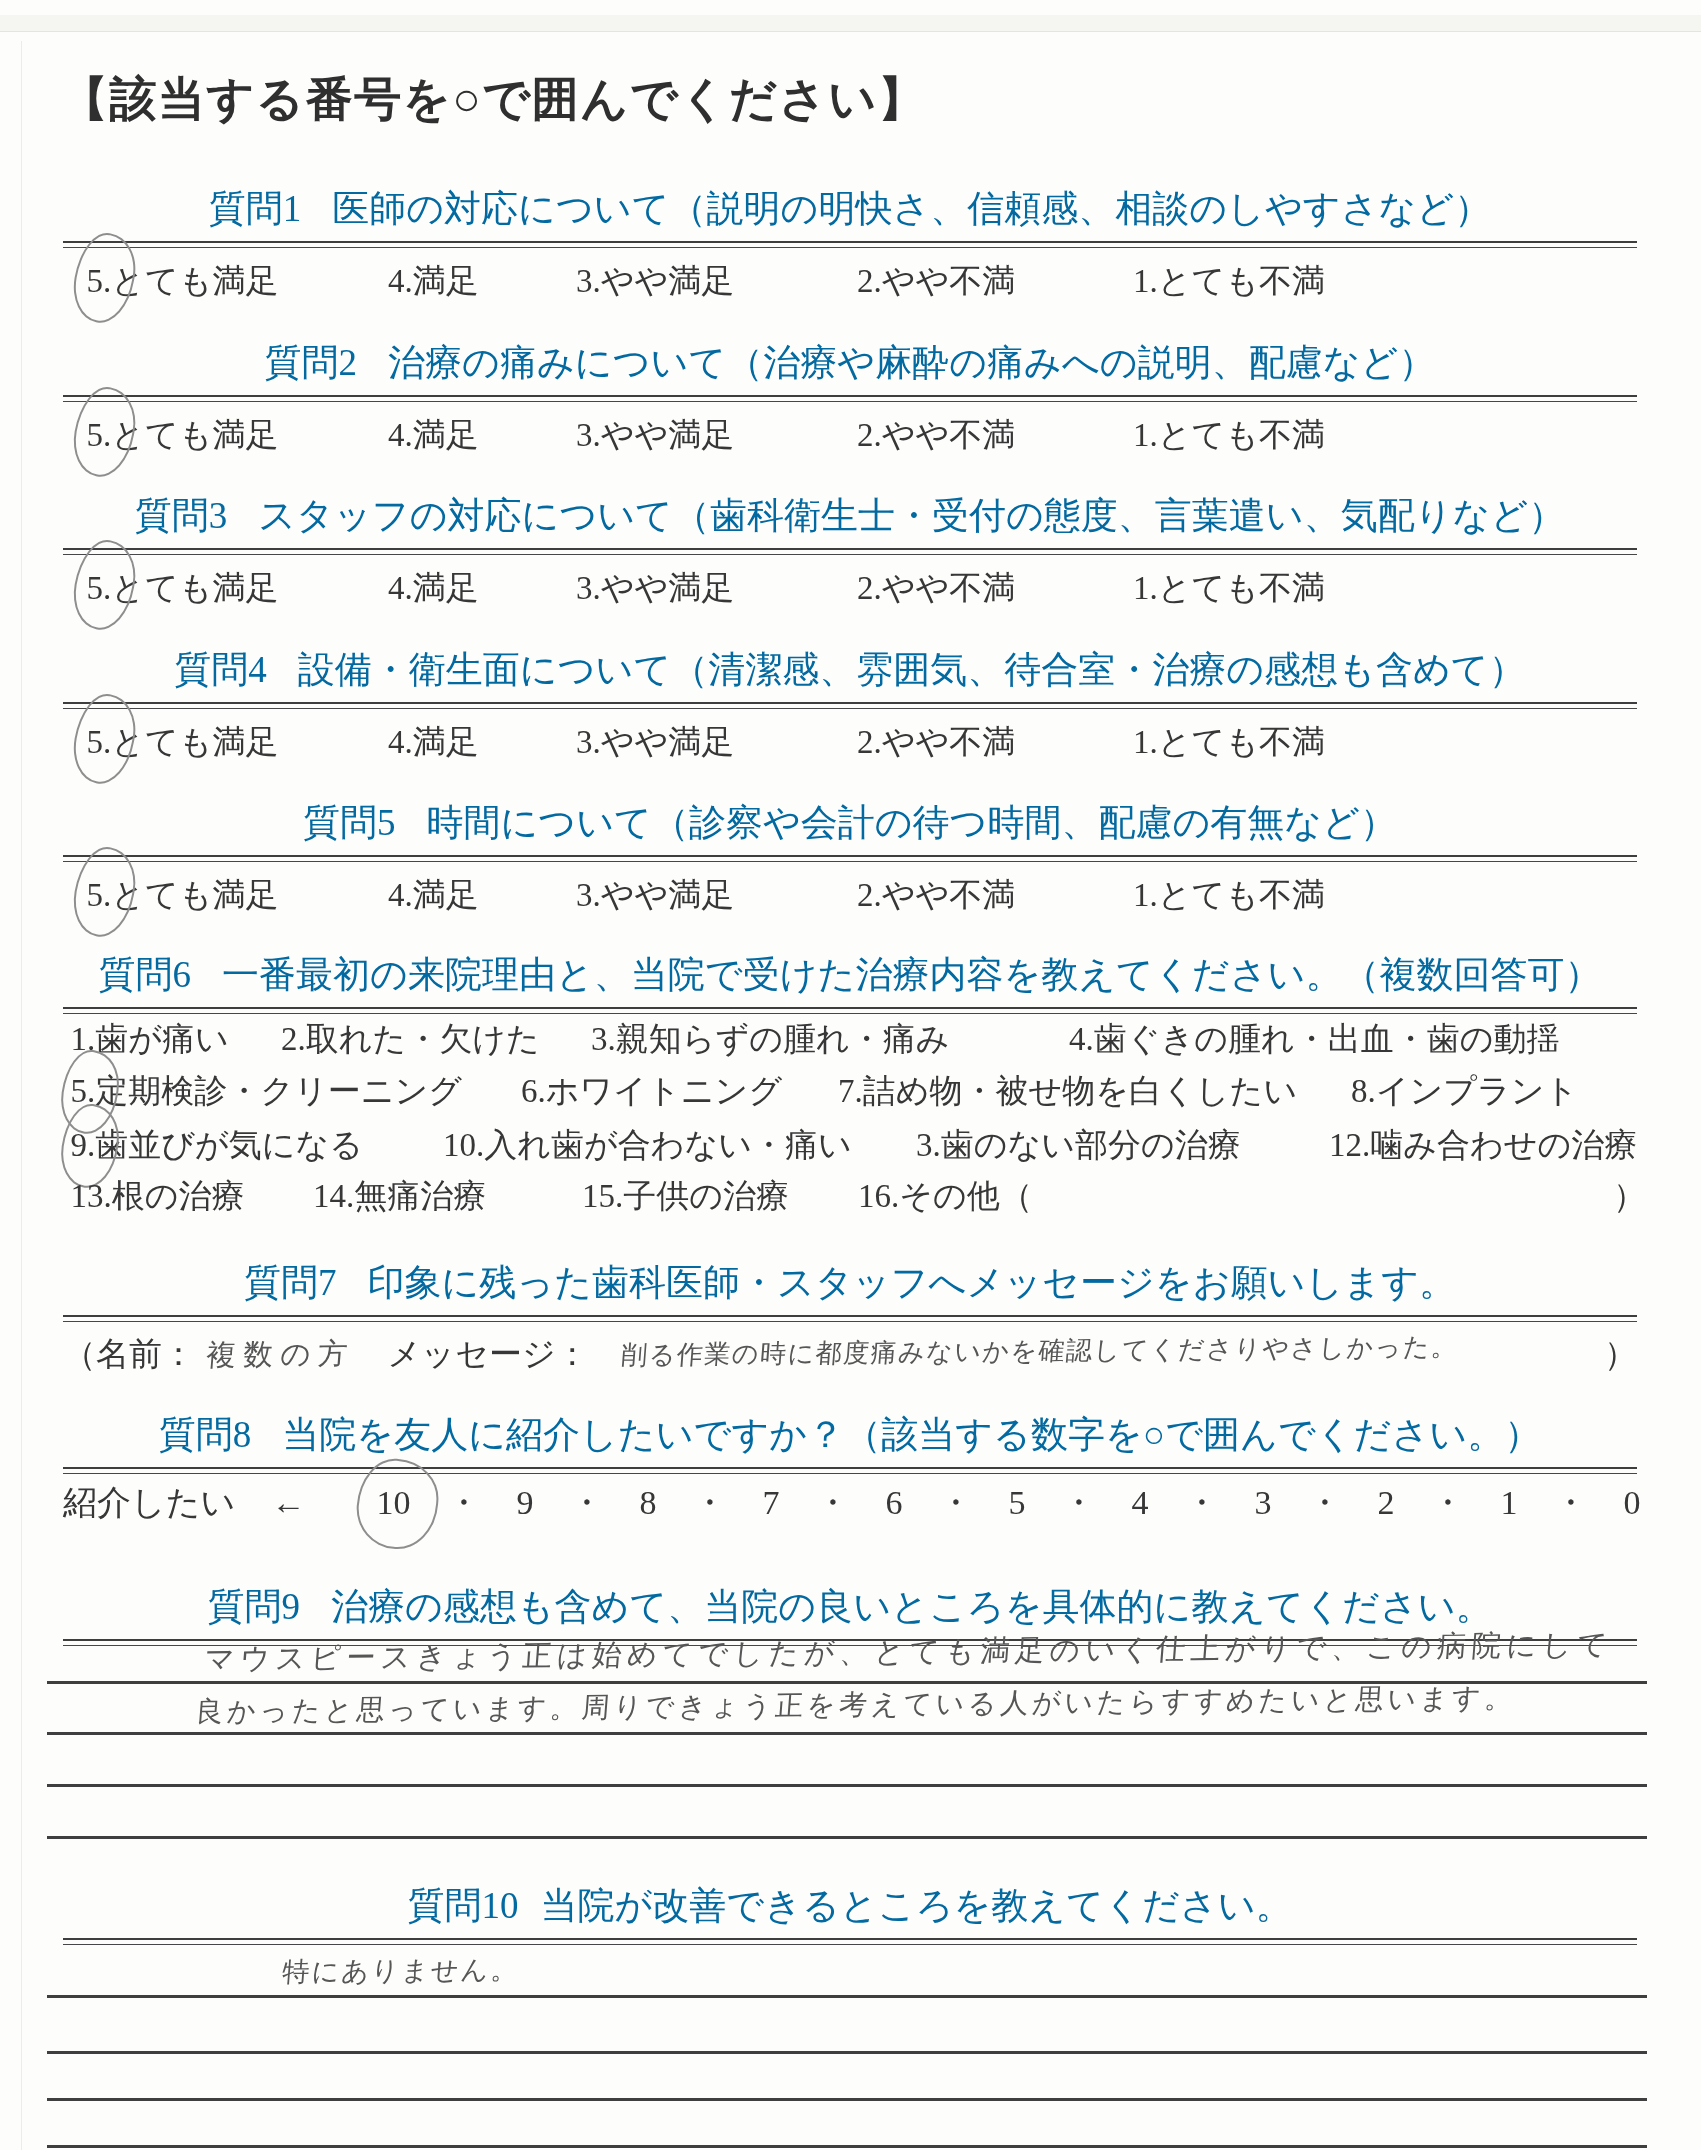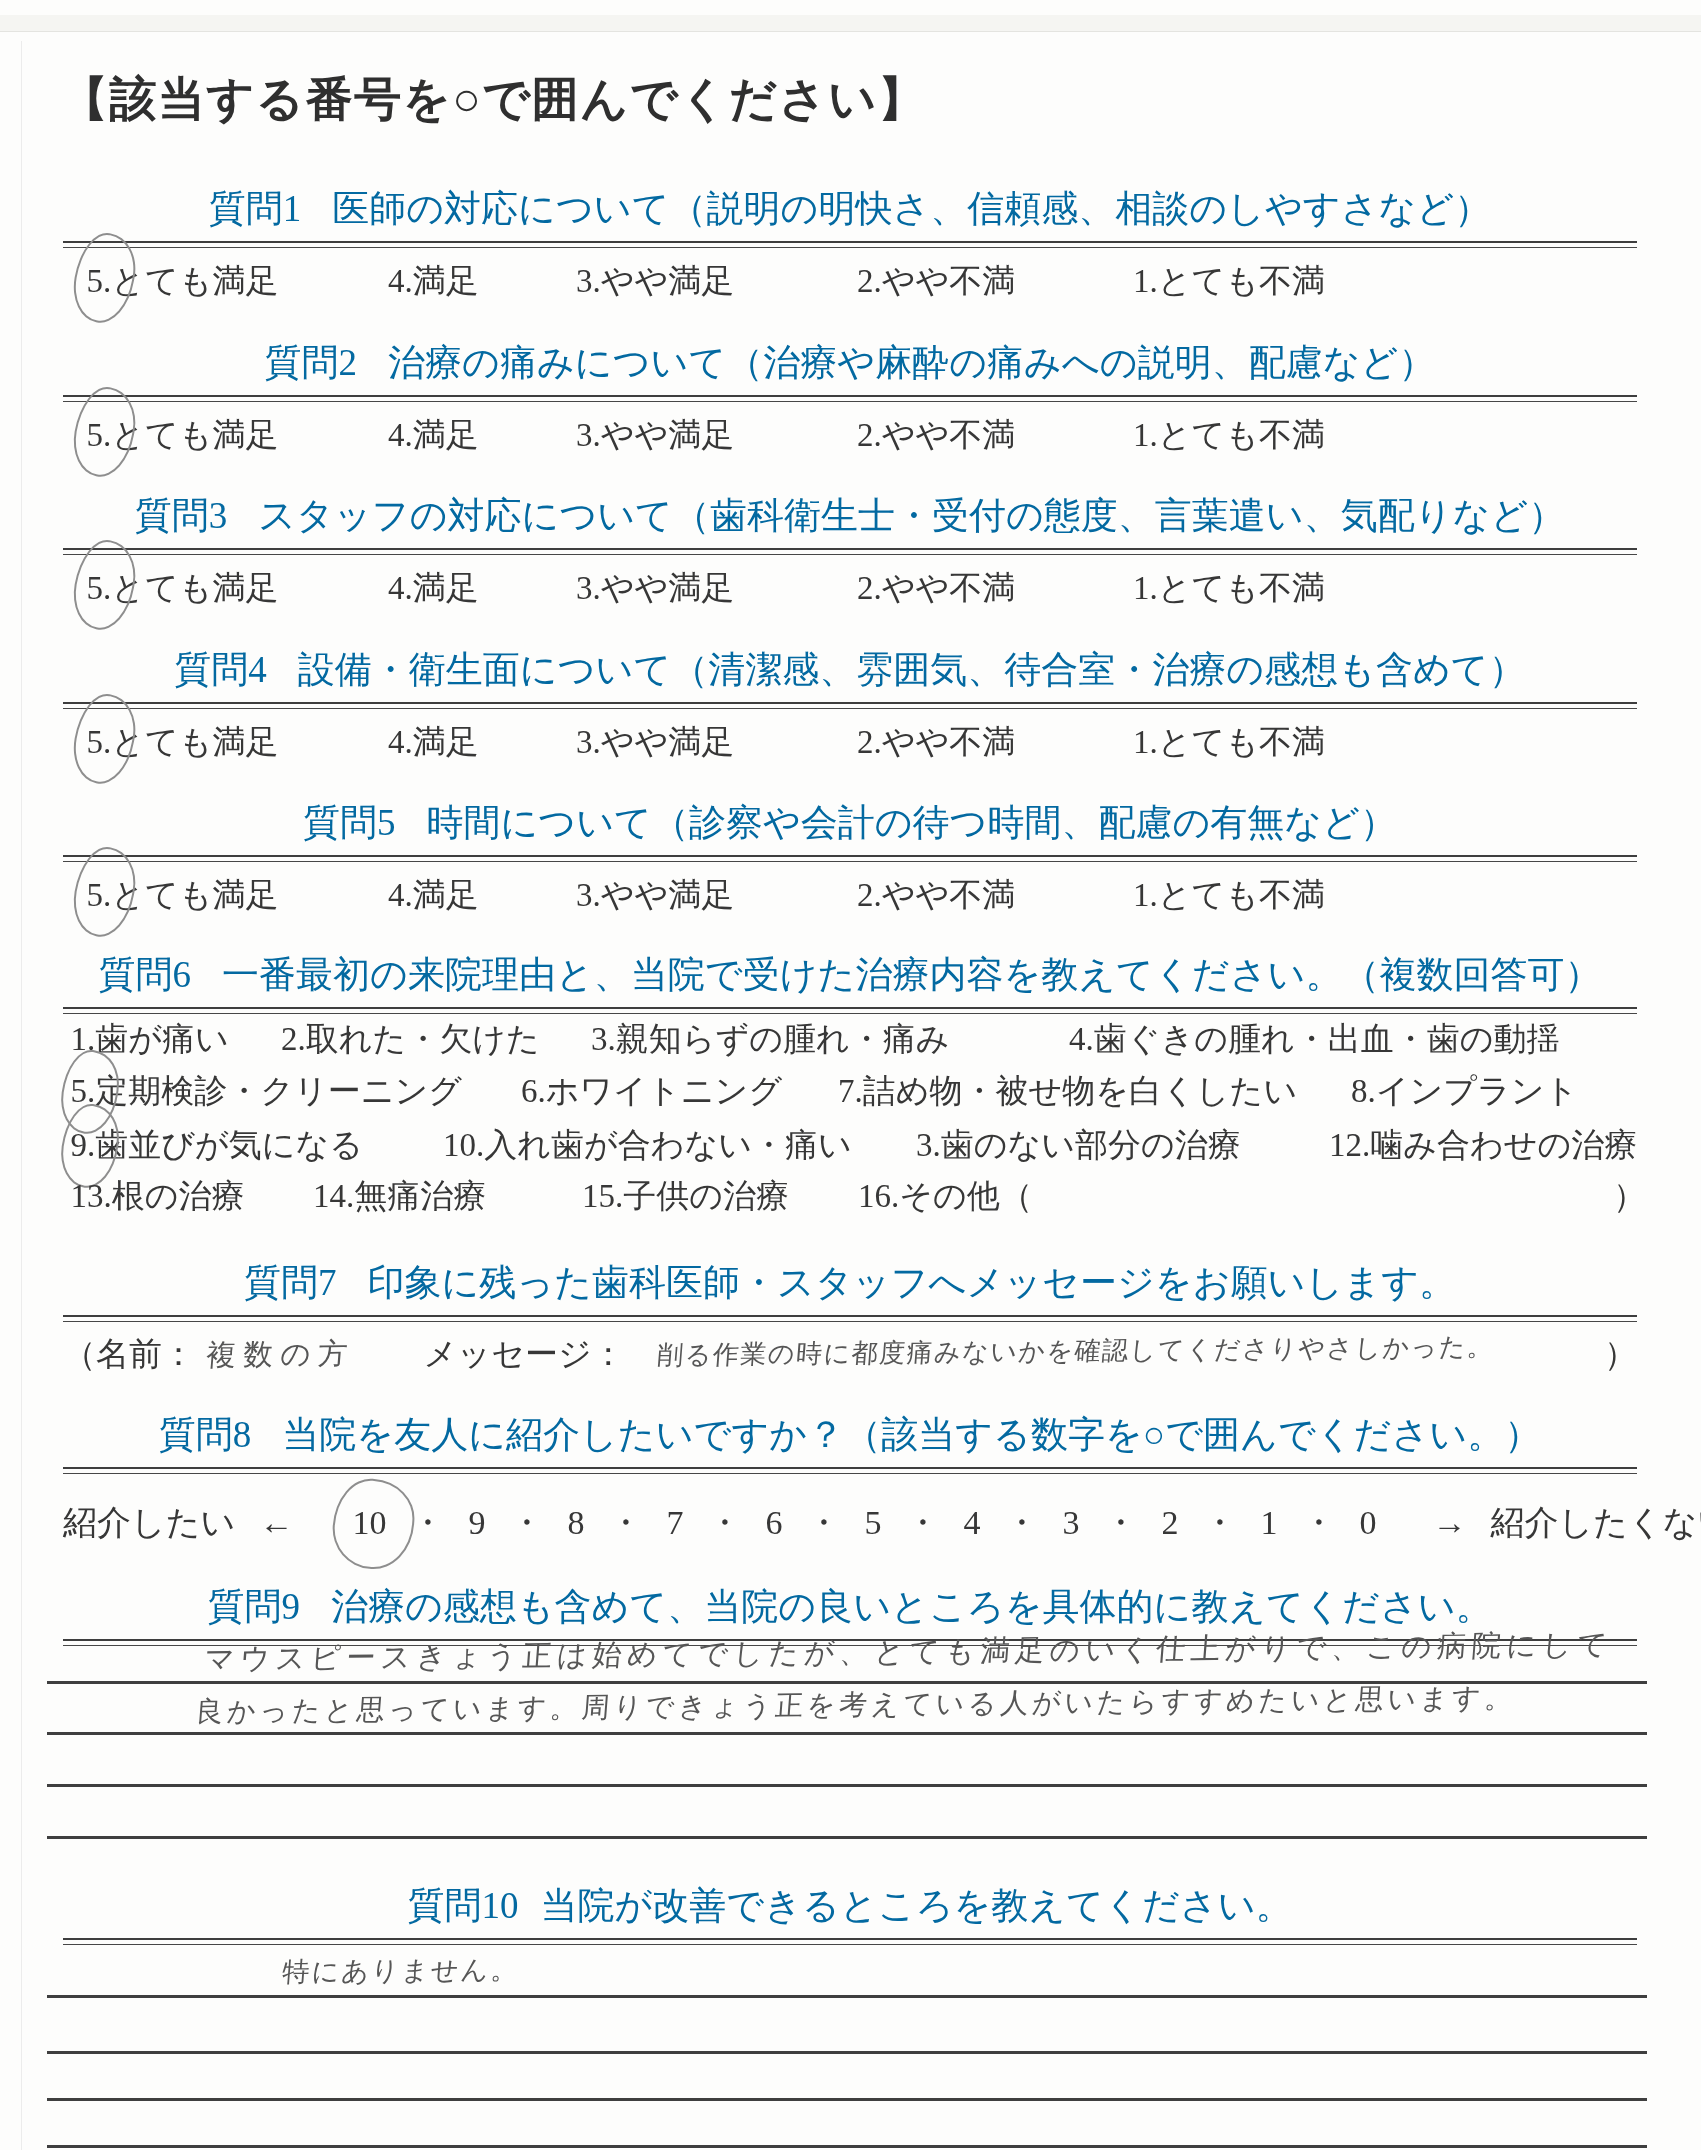--- a/index.html
+++ b/index.html
@@ -25,23 +25,23 @@
   .row{position:relative;height:47px;margin-top:7.4px;font-size:33px;white-space:nowrap;margin-left:16px;}
   .row .opt{position:absolute;top:4.4px;}
   
   .p0{left:7.4px}.p1{left:309px}.p2{left:497px}.p3{left:778px}.p4{left:1054px}
   
   .q6row{position:absolute;left:0;right:0;height:46px;font-size:33px;white-space:nowrap;}
   .q6row .opt{position:absolute;top:0;}
   .close-paren{position:absolute;left:1550px;top:0;}
   
   .q7row{display:flex;align-items:flex-start;margin-top:10.3px;font-size:33px;white-space:nowrap;position:relative;}
-  .q7row .mlbl{margin-left:70px;}
-  
-  .q8row{display:flex;align-items:center;margin-top:26px;font-size:34px;white-space:nowrap;gap:24px;}
+  .q7row .mlbl{margin-left:34px;}
+  
+  .q8row{display:flex;align-items:center;margin-top:6px;font-size:34px;white-space:nowrap;gap:36px;}
   .q8row .num{position:relative;}
   .q8row .gap-l{margin-left:35px;}
   .q8row .gap-r{margin-left:32px;}
   
   .hw{font-family:"Liberation Serif","DejaVu Serif",serif;color:#565656;transform:rotate(-0.6deg) skewX(-5deg);transform-origin:left bottom;}
   .hw-q7name{font-size:29.5px;letter-spacing:7.4px;margin-left:10.3px;margin-top:4.4px;}
   .hw-q7msg{font-size:26px;letter-spacing:1.5px;margin-left:31px;margin-top:5.9px;}
   .hw-abs{position:absolute;white-space:nowrap;}
   
   .ans-line{position:absolute;left:-16px;right:-10.3px;border-top:3px solid #3f3f3f;}

